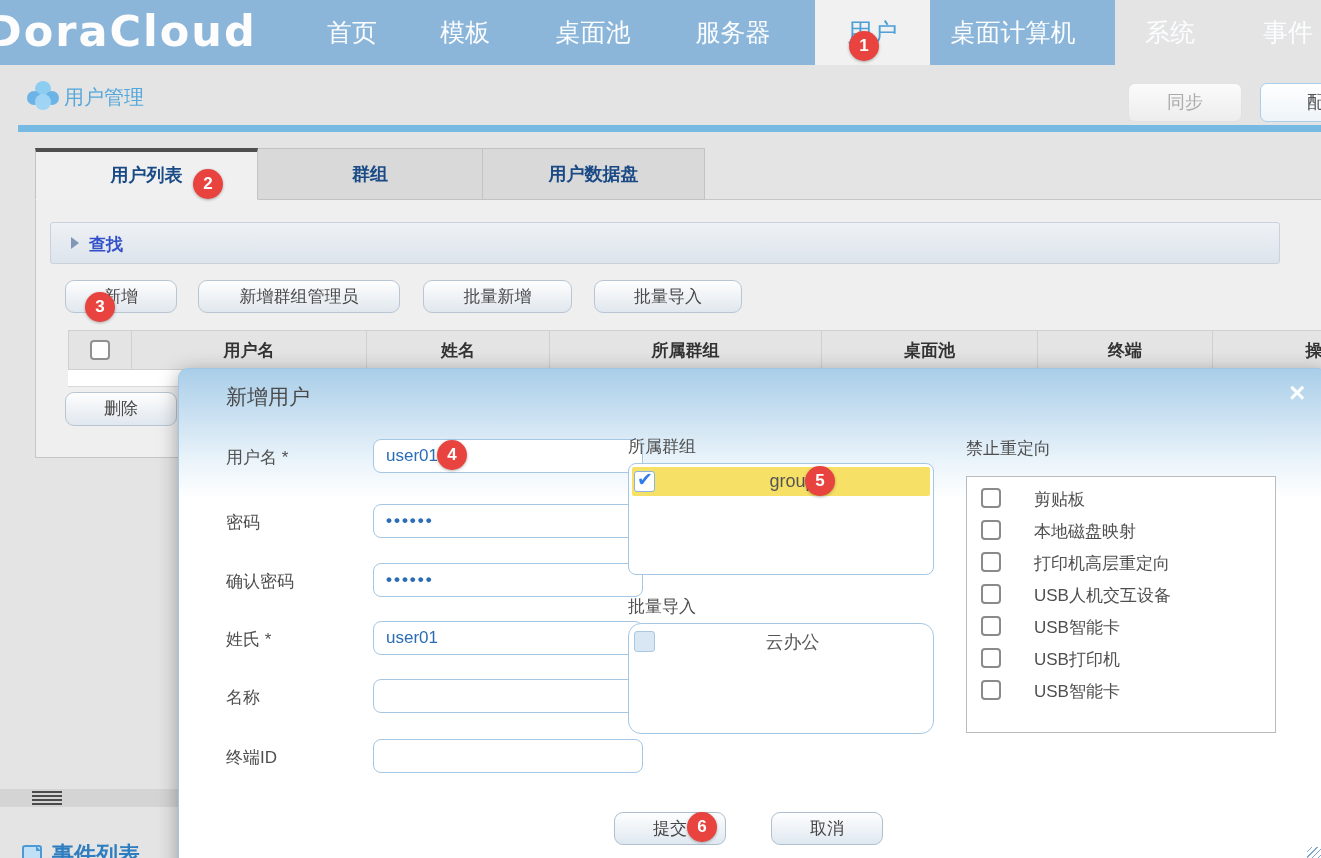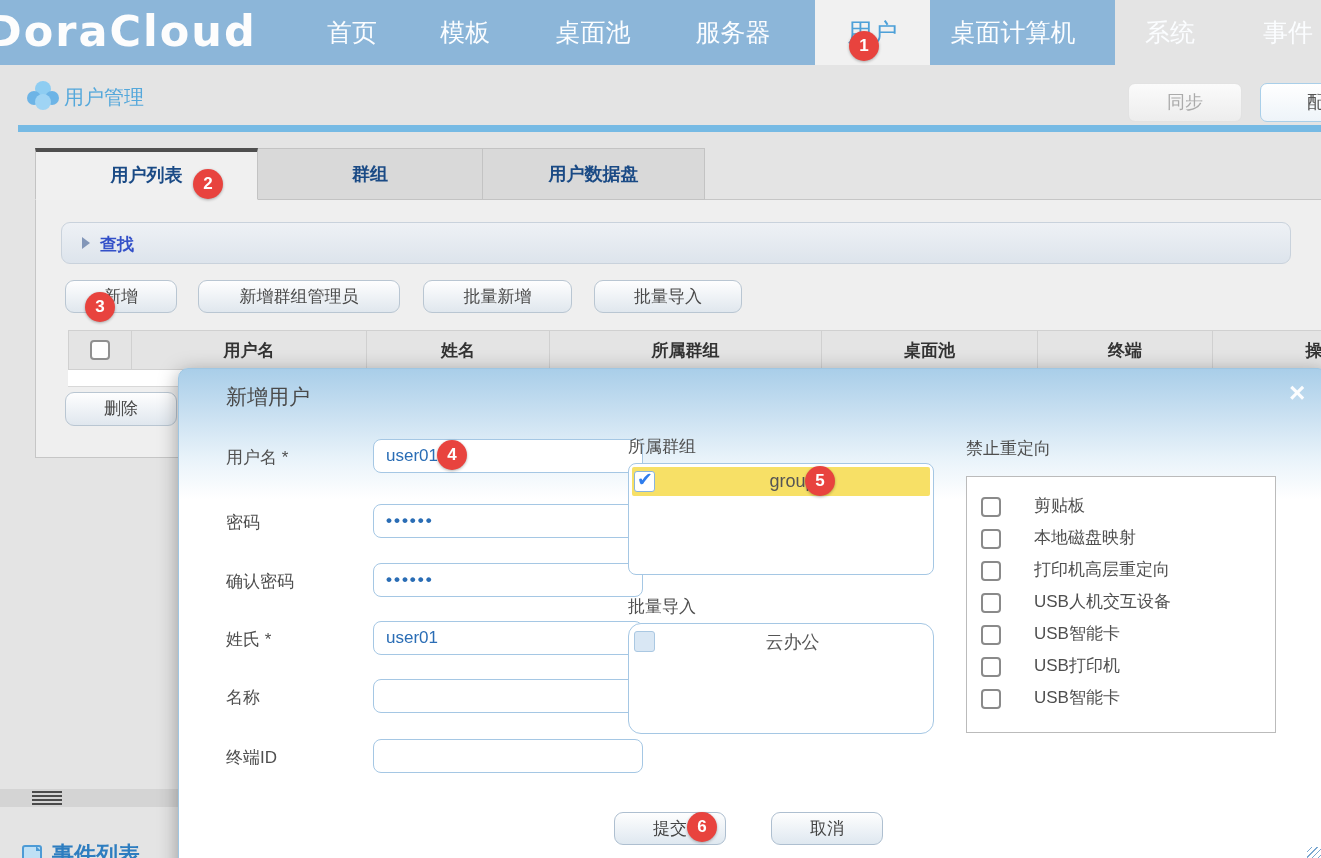--- a/index.html
+++ b/index.html
@@ -31,22 +31,22 @@
   .divider { position:absolute; left:18px; top:125px; width:1303px; height:7px; background:#76bae4; }
 
   
   .tab { position:absolute; top:148px; height:52px; line-height:50px; text-align:center; font-size:18px;
          font-weight:bold; color:#1a4a85; background:#d9d9d9; border:1px solid #c3c3c3; cursor:pointer; z-index:2; }
   .tab.active { background:#f0f0f0; border-top:4px solid #4f4f4f; border-bottom:1px solid #f0f0f0; line-height:46px; z-index:3; }
   .tabpos0{left:35px;width:223px;} .tabpos1{left:257px;width:226px;} .tabpos2{left:482px;width:223px;}
 
   
   .panel { position:absolute; left:35px; top:199px; width:1290px; height:259px; background:#efefef; border:1px solid #c6c6c6; }
-  .search-bar { position:absolute; left:61px; top:222px; width:1230px; height:42px; border:1px solid #c9d2dc;
-                border-radius:9px; background:linear-gradient(#eef1f5,#dde4ec); cursor:pointer; }
+  .search-bar { position:absolute; left:50px; top:222px; width:1230px; height:42px; border:1px solid #c9d2dc;
+                border-radius:3px; background:linear-gradient(#eef1f5,#dde4ec); cursor:pointer; }
   .tri { position:absolute; left:20px; top:14px; width:0; height:0; border-left:8px solid #8296b8;
          border-top:6px solid transparent; border-bottom:6px solid transparent; }
   .search-label { position:absolute; left:38px; top:10px; font-size:17px; font-weight:bold; color:#3350c8; }
 
   .btn { position:absolute; height:33px; border-radius:9px; border:1px solid #b9c6d2; color:#4a4a4a; font-size:17px;
          text-align:center; line-height:31px; background:linear-gradient(#fefefe,#e0e7ee); cursor:pointer; }
   .btnpos-add{left:65px;top:280px;width:112px;} .btnpos-admin{left:198px;top:280px;width:202px;}
   .btnpos-batchadd{left:423px;top:280px;width:149px;} .btnpos-import{left:594px;top:280px;width:148px;}
   .btnpos-del{left:65px;top:392px;width:112px;height:34px;}
 
@@ -85,21 +85,21 @@
   .lb-group { left:449px; top:94px; height:112px; }
   .lb-pool  { left:449px; top:254px; height:111px;border-radius:13px; }
   .lrow { display:flex; align-items:center; height:29px; margin:3px; border-radius:2px; }
   .lrow.selected { background:#f7e066; }
   .cbx { width:21px; height:21px; border:1px solid #8ab4dc; border-radius:3px; background:#fff; margin-left:2px; position:relative; cursor:pointer; flex:none; }
   .cbx.soft { background:#d9e7f4; border-color:#aac8e2; }
   .cbx.checked::after { content:"✔"; position:absolute; left:2px; top:-4px; font-size:19px; font-weight:bold; color:#2f7ded; }
   .lrow-label { flex:1; text-align:center; font-size:18px; color:#555; }
 
   .rd-box { position:absolute; left:787px; top:107px; width:310px; height:257px; background:#fff; border:1px solid #bbb; }
-  .rd-row { display:flex; align-items:flex-end; height:29px; margin-top:3px; }
+  .rd-row { display:flex; align-items:flex-start; height:29px; margin-top:3px; }
   .rd-row:first-child { margin-top:11px; }
   .rd-cbx { width:20px; height:20px; border:2px solid #8a8a8a; border-radius:4px; background:#fff; margin-left:14px; cursor:pointer; flex:none; }
   .rd-label { margin-left:33px; font-size:17px; color:#4f4f4f; }
 
   .dlg-btn { position:absolute; width:112px; height:33px; border-radius:9px; border:1px solid #aebfd0; color:#444;
              font-size:17px; text-align:center; line-height:31px; background:linear-gradient(#fefefe,#dfe8f0); cursor:pointer; }
   .submit-pos{left:435px;top:443px;} .cancel-pos{left:592px;top:443px;}
   .resize-grip { position:absolute; left:1128px; top:478px; width:14px; height:14px;
                  background:repeating-linear-gradient(135deg,transparent 0 3px,#7aa7d0 3px 4px); }
 </style>

